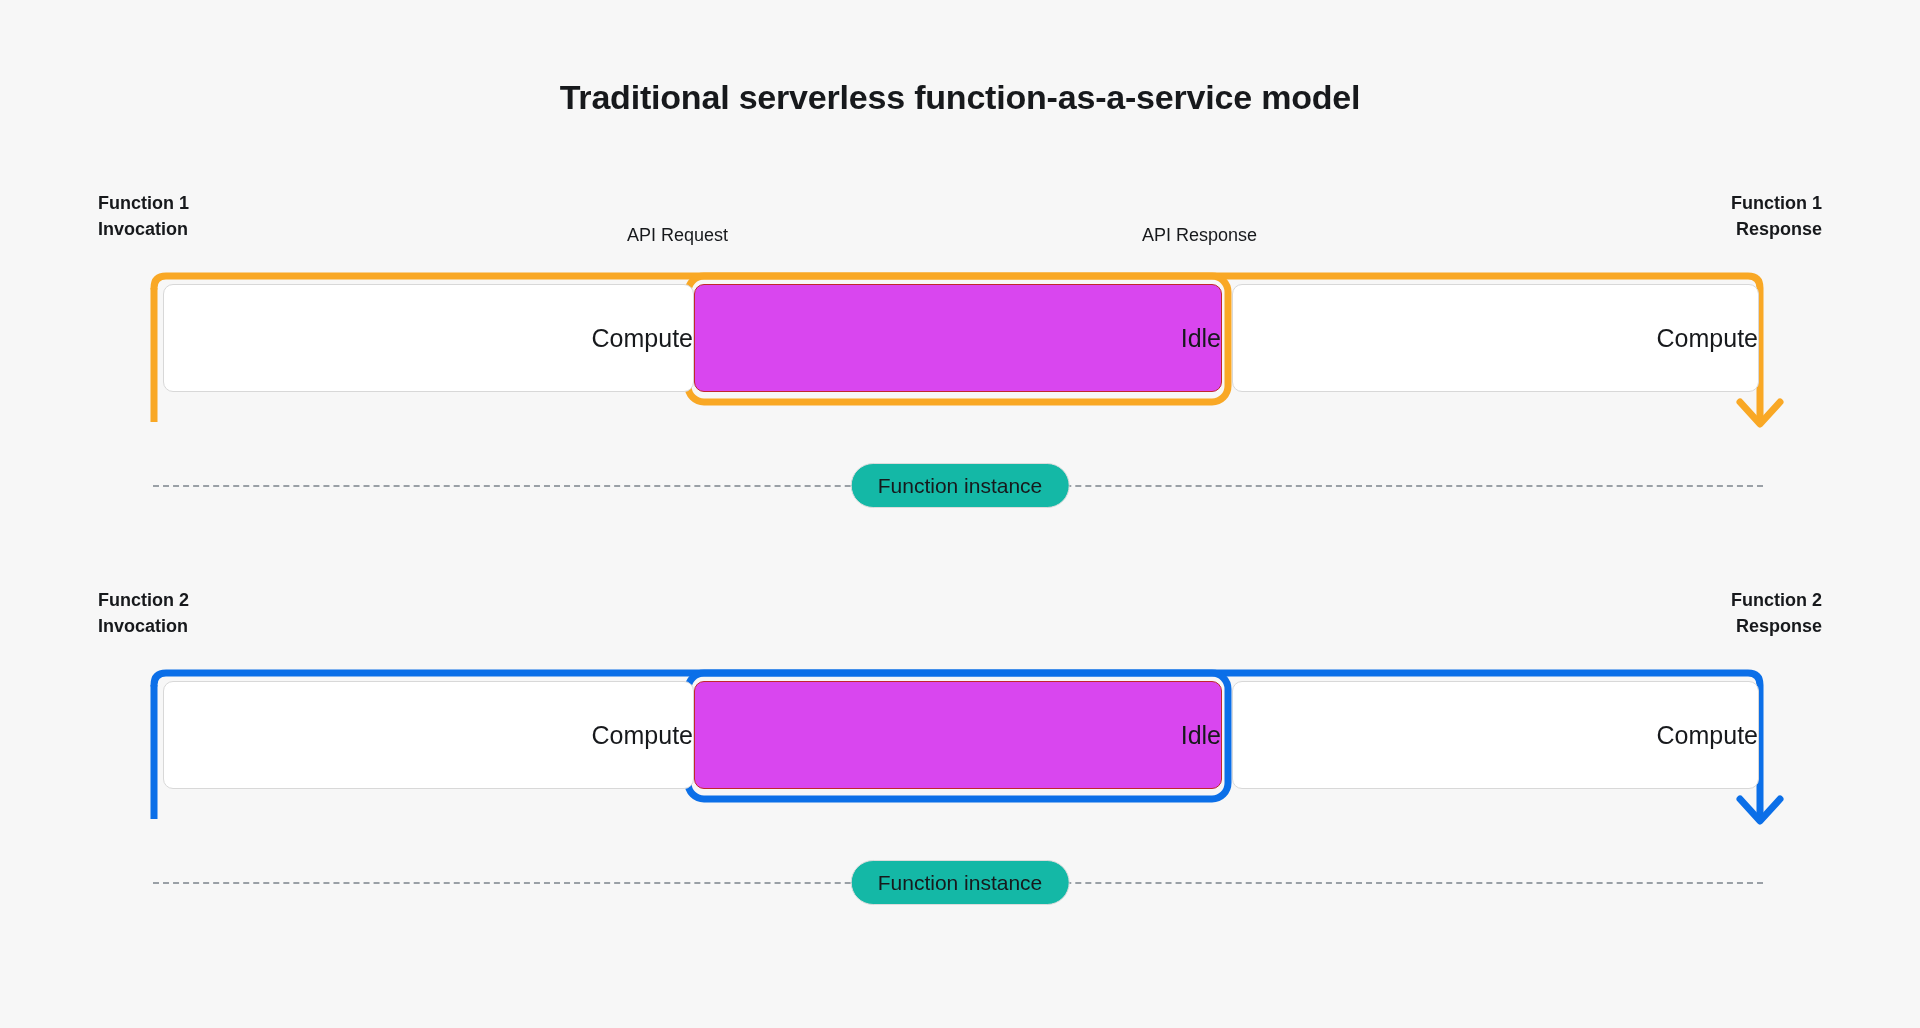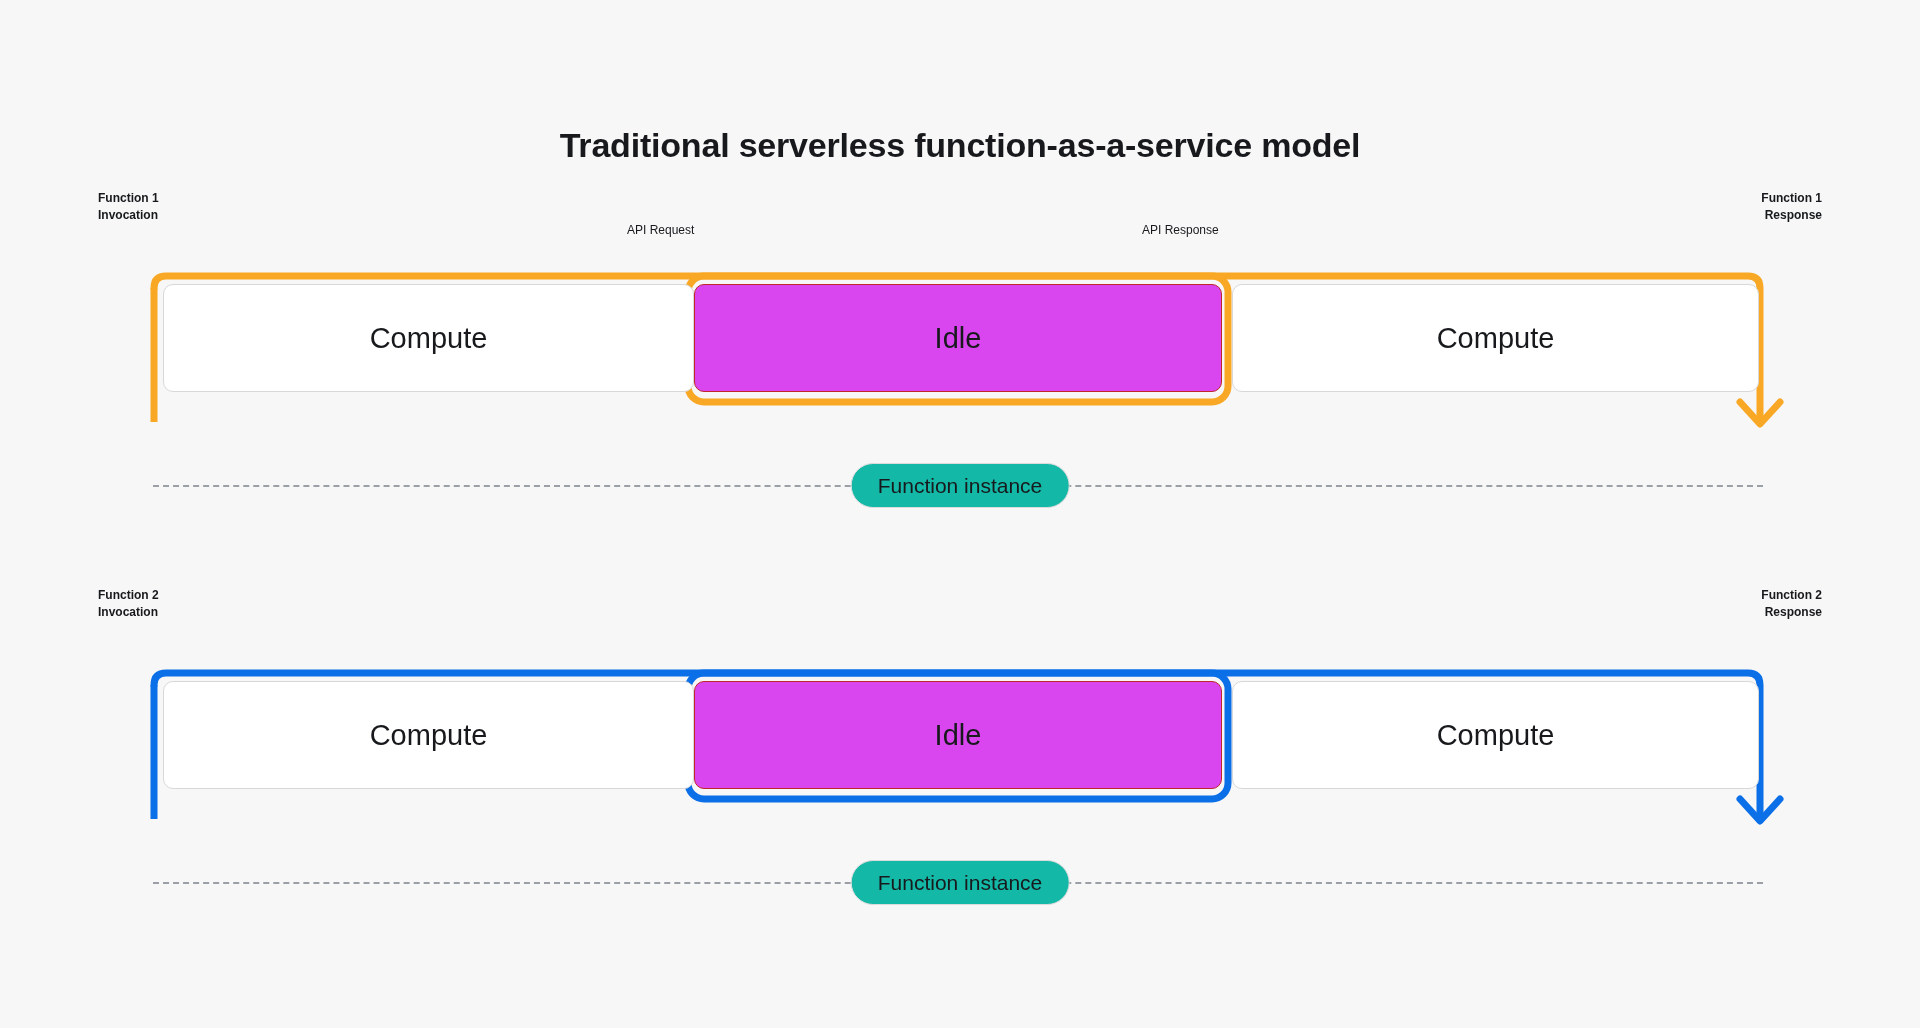--- a/index.html
+++ b/index.html
@@ -25,36 +25,35 @@
   .title {
     position: absolute;
     top: 78px;
     left: 0;
     width: 1920px;
     text-align: center;
     font-size: 34px;
     font-weight: bold;
     color: #17191c;
     letter-spacing: -0.2px;
-    margin-top: 48px;
   }
 
   
   .row {
     position: absolute;
     left: 0;
     width: 1920px;
   }
   .row.row-1 { top: 190px; }
   .row.row-2 { top: 587px; }
 
   
   .label {
     position: absolute;
-    font-size: 12px;
+    font-size: 18px;
     color: #17191c;
     line-height: 1.45;
     white-space: pre-line;
   }
   .label.bold { font-weight: bold; }
   .label-left   { left: 98px;  top: 0px; text-align: left; }
   .label-right  { right: 98px; top: 0px; text-align: right; }
   .label-mid-a  { left: 627px; top: 32px; }
   .label-mid-b  { left: 1142px; top: 32px; }
 
@@ -77,22 +76,22 @@
     width: 1920px;
     height: 140px;
   }
   .seg {
     position: absolute;
     top: 14px;
     height: 108px;
     border-radius: 10px;
     display: flex;
     align-items: center;
-    justify-content: center;
-    font-size: 29px;
+    justify-content: flex-end;
+    font-size: 25px;
     color: #17191c;
     box-sizing: border-box;
   }
   .seg.compute {
     background: #ffffff;
     border: 1px solid #d8d8d8;
   }
   .seg.idle {
     background: #d946ef;
     border: 1px solid #c0272d;

